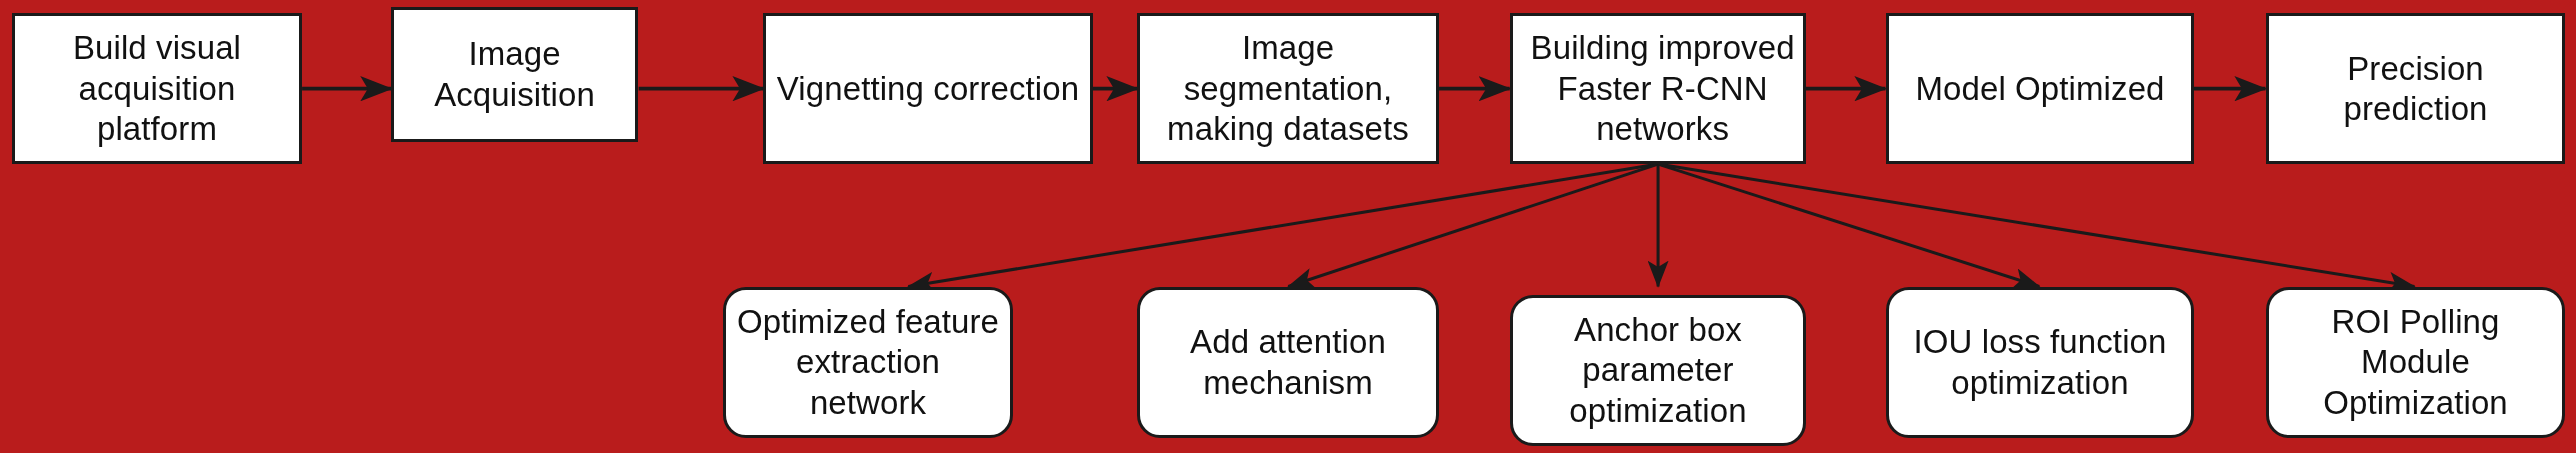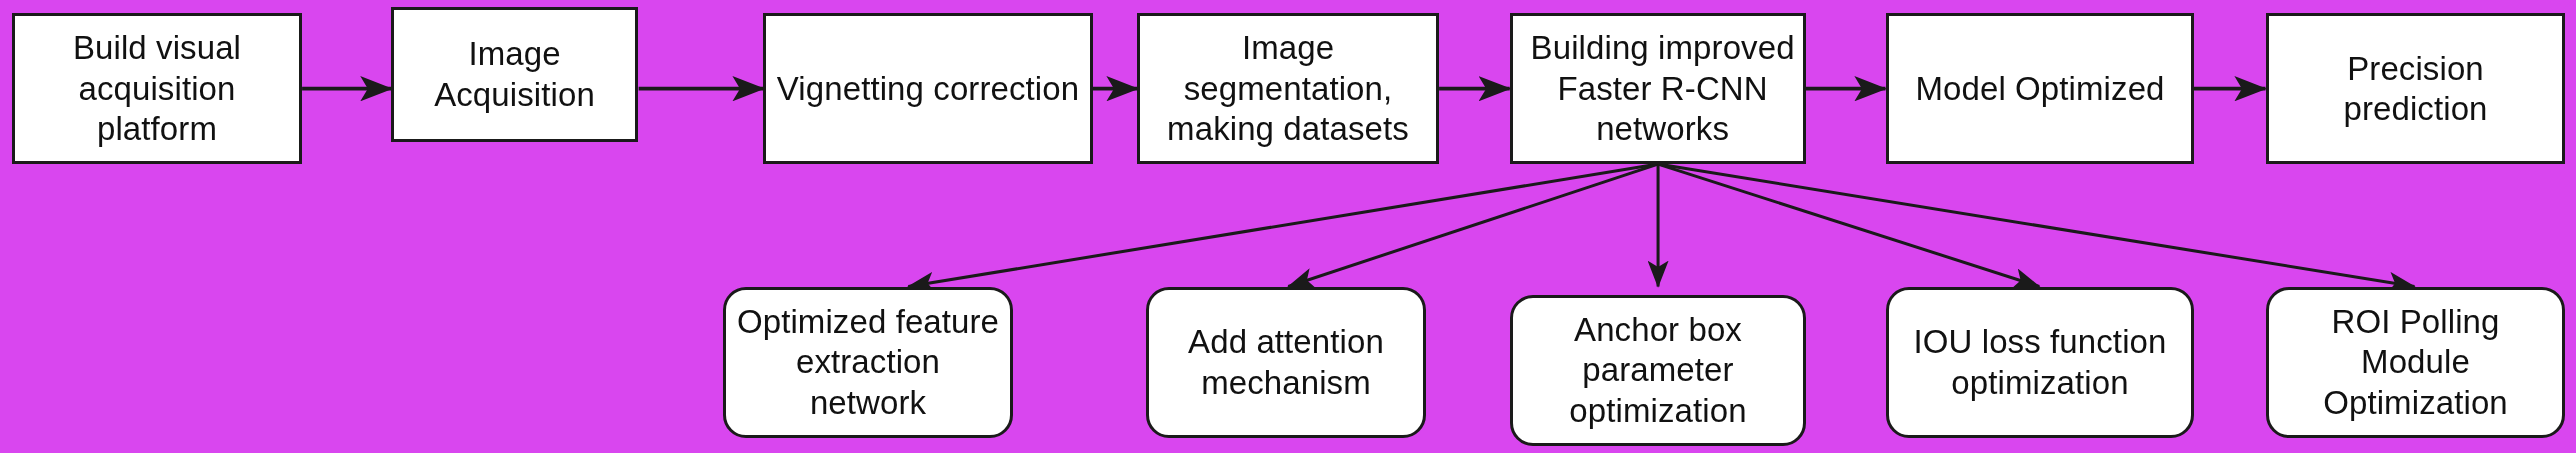--- a/index.html
+++ b/index.html
@@ -7,21 +7,21 @@
     padding: 0;
     background: #ffffff;
   }
   body {
     font-family: "Liberation Sans", sans-serif;
   }
   #flowchart-root {
     position: relative;
     width: 2576px;
     height: 453px;
-    background: #d946ef;
+    background: #b91c1c;
     overflow: hidden;
   }
   #edge-layer {
     position: absolute;
     left: 0;
     top: 0;
     width: 2576px;
     height: 453px;
     pointer-events: none;
   }
@@ -90,21 +90,21 @@
 making datasets</span></div>
       <div class="node pipeline" style="left: 1510px; top: 13.3px; width: 296px; height: 151px; justify-content: flex-end;"><span class="node-label">Building improved
 Faster R-CNN
 networks</span></div>
       <div class="node pipeline" style="left: 1886px; top: 13.3px; width: 308px; height: 151px;"><span class="node-label">Model Optimized</span></div>
       <div class="node pipeline" style="left: 2266px; top: 13.3px; width: 299px; height: 151px;"><span class="node-label">Precision prediction</span></div>
     </div>
   <div id="branch-nodes">
       <div class="node branch" style="left: 723px; top: 287px; width: 290px; height: 151px;"><span class="node-label">Optimized feature
 extraction network</span></div>
-      <div class="node branch" style="left: 1137px; top: 287px; width: 280px; height: 151px; margin-left: 9px;"><span class="node-label">Add attention
+      <div class="node branch" style="left: 1137px; top: 287px; width: 302px; height: 151px;"><span class="node-label">Add attention
 mechanism</span></div>
       <div class="node branch" style="left: 1510px; top: 295px; width: 296px; height: 151px;"><span class="node-label">Anchor box
 parameter
 optimization</span></div>
       <div class="node branch" style="left: 1886px; top: 287px; width: 308px; height: 151px;"><span class="node-label">IOU loss function
 optimization</span></div>
       <div class="node branch" style="left: 2266px; top: 287px; width: 299px; height: 151px;"><span class="node-label">ROI Polling Module
 Optimization</span></div>
     </div>
 

